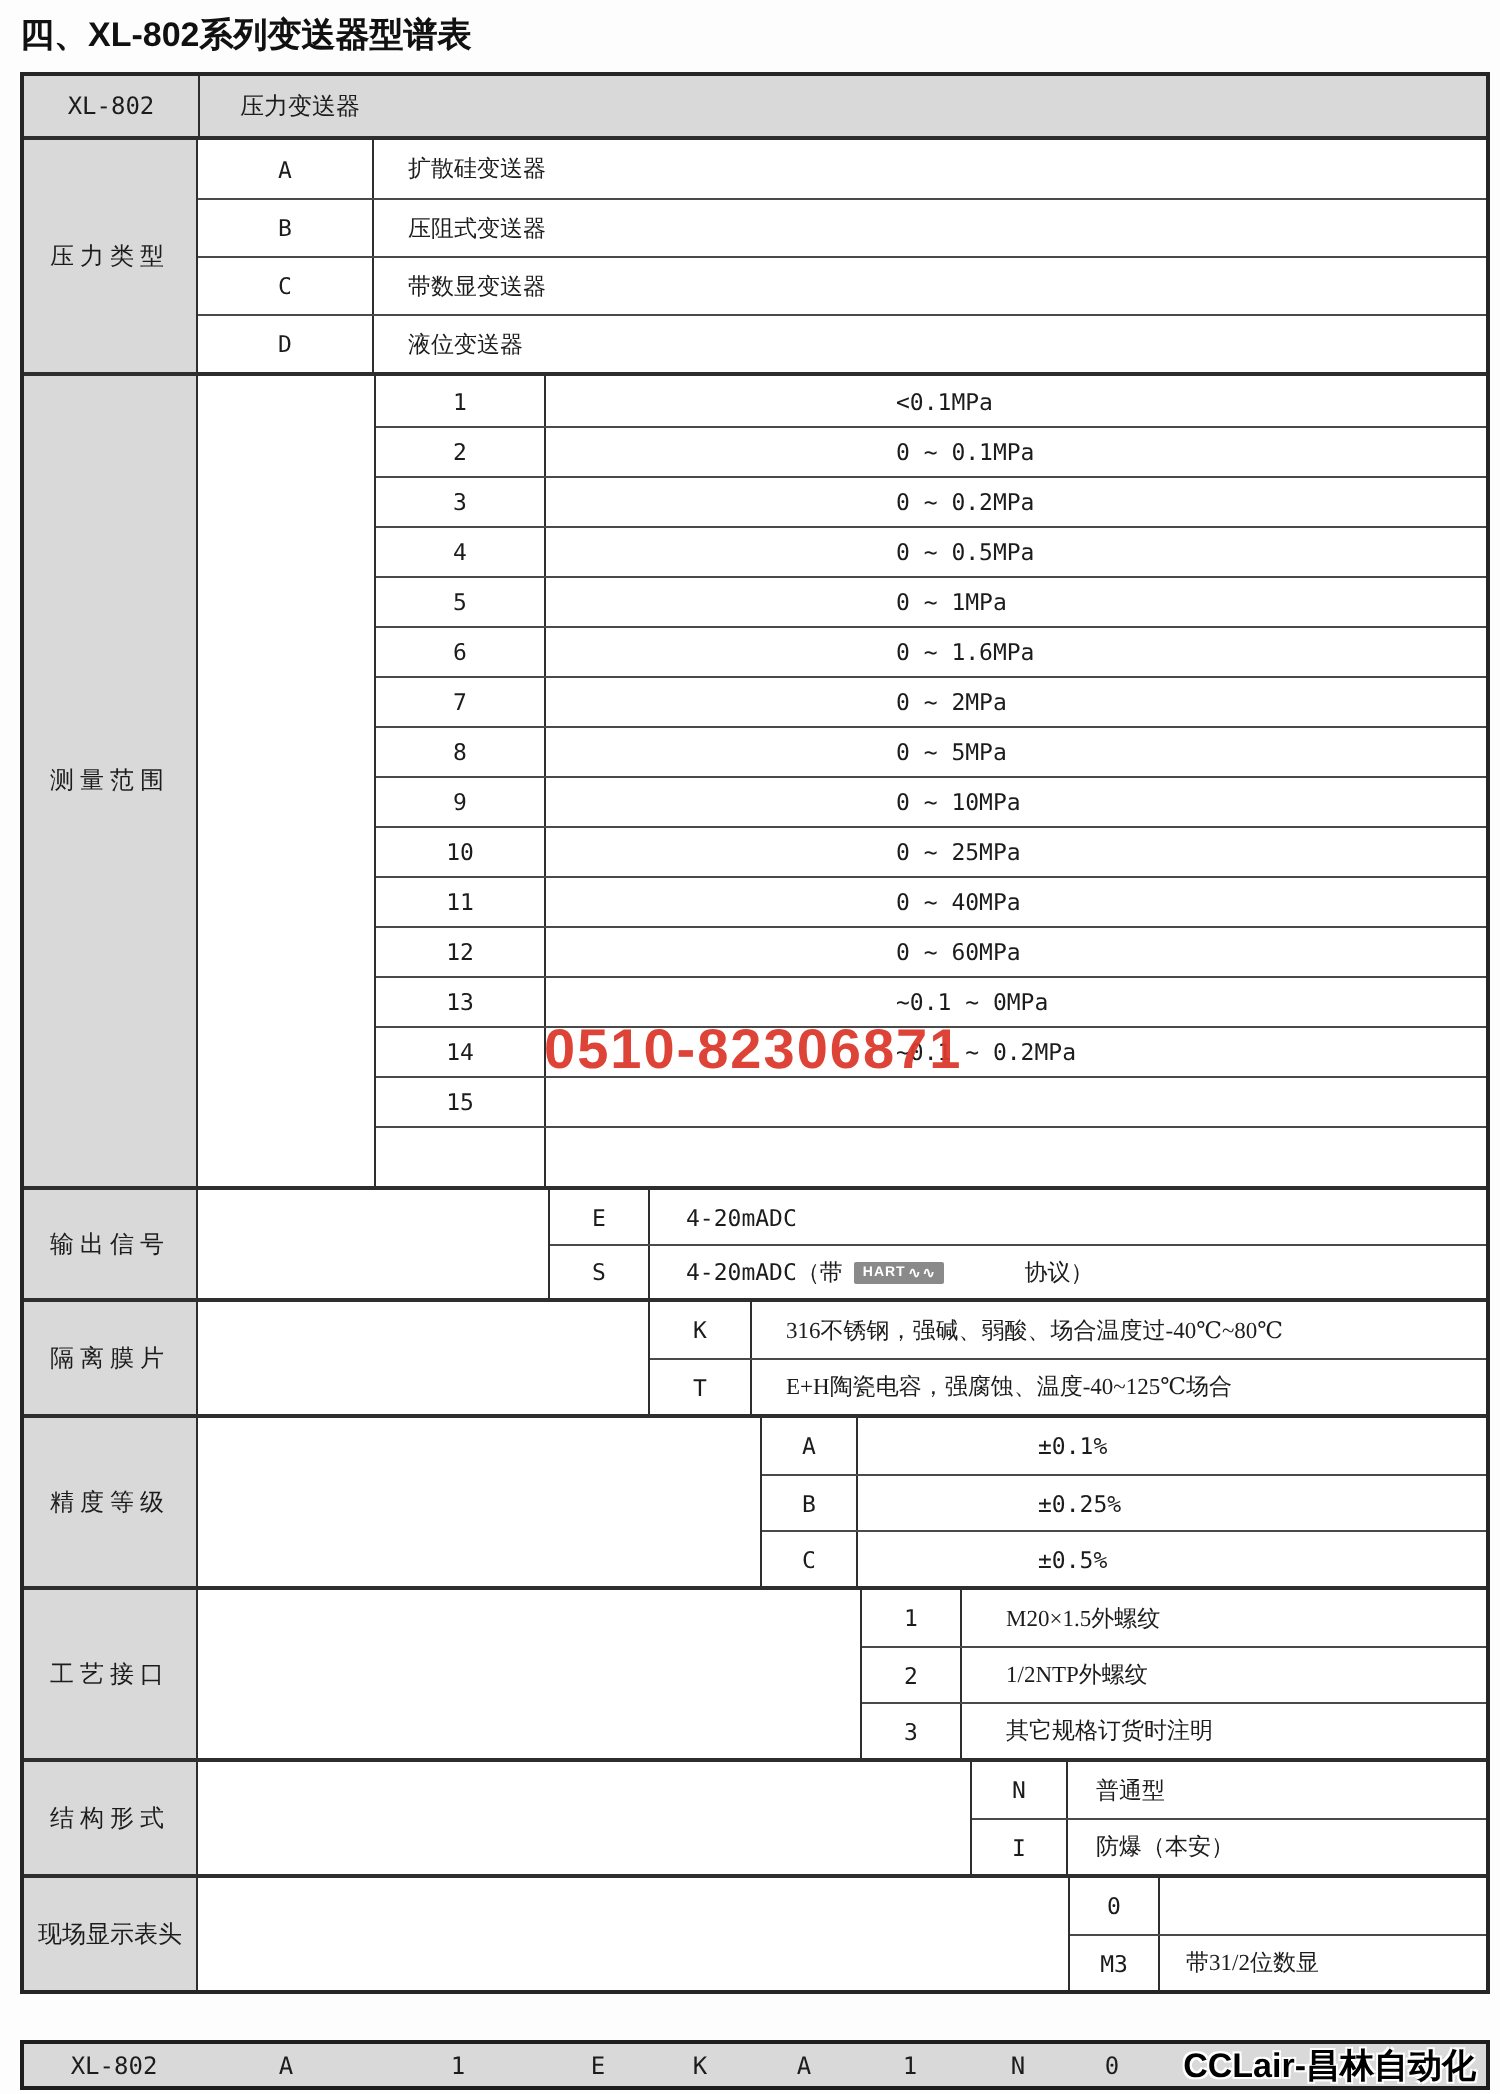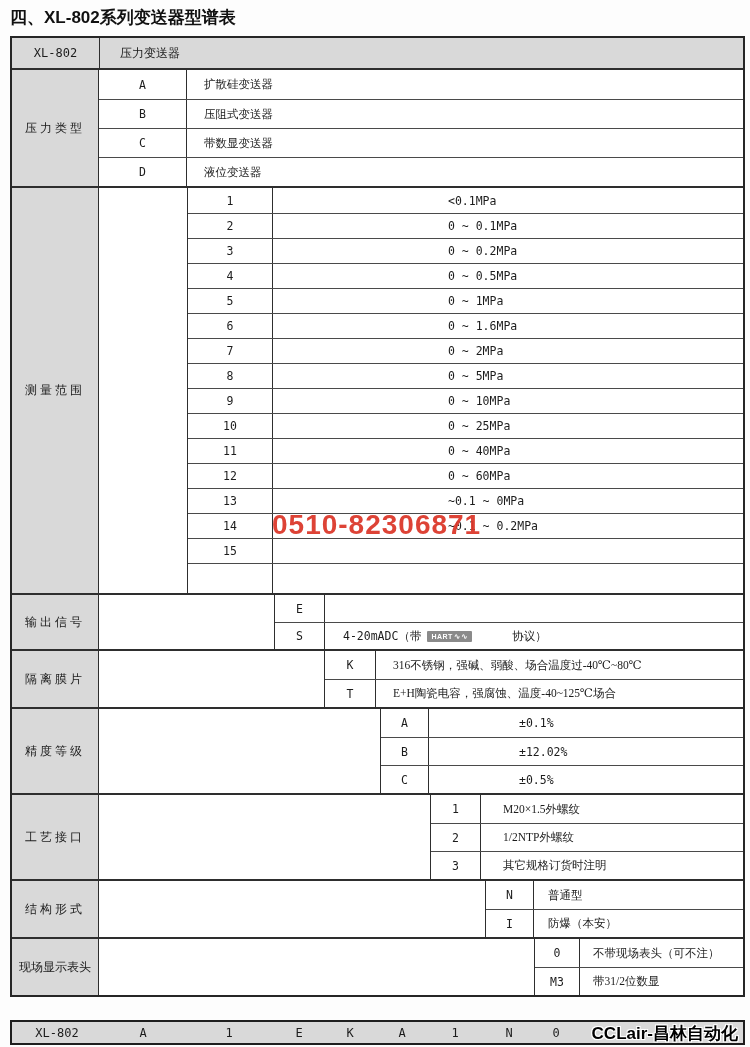--- a/index.html
+++ b/index.html
@@ -161,20 +161,21 @@
         </div>
       </div>
     </div>
 
     <div class="section" id="sec-output">
       <div class="label-cell">输出信号</div>
       <div class="spacer-cell" style="width:175px"></div>
       <div class="rows">
         <div class="row first">
           <div class="code-cell" style="width:50px">E</div>
+          <div class="desc-cell">4-20mADC</div>
         </div>
         <div class="row">
           <div class="code-cell" style="width:50px">S</div>
           <div class="desc-cell">
             <span>4-20mADC（带</span>
             <span class="hart-badge">
                 <span>HART</span>
                 <span class="hart-wave">∿∿</span>
               </span>
             <span>协议）</span>
@@ -201,21 +202,21 @@
     <div class="section" id="sec-accuracy">
       <div class="label-cell">精度等级</div>
       <div class="spacer-cell" style="width:281px"></div>
       <div class="rows">
         <div class="row first">
           <div class="code-cell" style="width:48px">A</div>
           <div class="desc-cell">±0.1%</div>
         </div>
         <div class="row">
           <div class="code-cell" style="width:48px">B</div>
-          <div class="desc-cell">±12.02%</div>
+          <div class="desc-cell">±0.25%</div>
         </div>
         <div class="row">
           <div class="code-cell" style="width:48px">C</div>
           <div class="desc-cell">±0.5%</div>
         </div>
       </div>
     </div>
 
     <div class="section" id="sec-process">
       <div class="label-cell">工艺接口</div>
@@ -250,21 +251,20 @@
         </div>
       </div>
     </div>
 
     <div class="section" id="sec-display">
       <div class="label-cell tight">现场显示表头</div>
       <div class="spacer-cell" style="width:435px"></div>
       <div class="rows">
         <div class="row first">
           <div class="code-cell" style="width:45px">0</div>
-          <div class="desc-cell">不带现场表头（可不注）</div>
         </div>
         <div class="row">
           <div class="code-cell" style="width:45px">M3</div>
           <div class="desc-cell">带31/2位数显</div>
         </div>
       </div>
     </div>
 
   </div>
 

